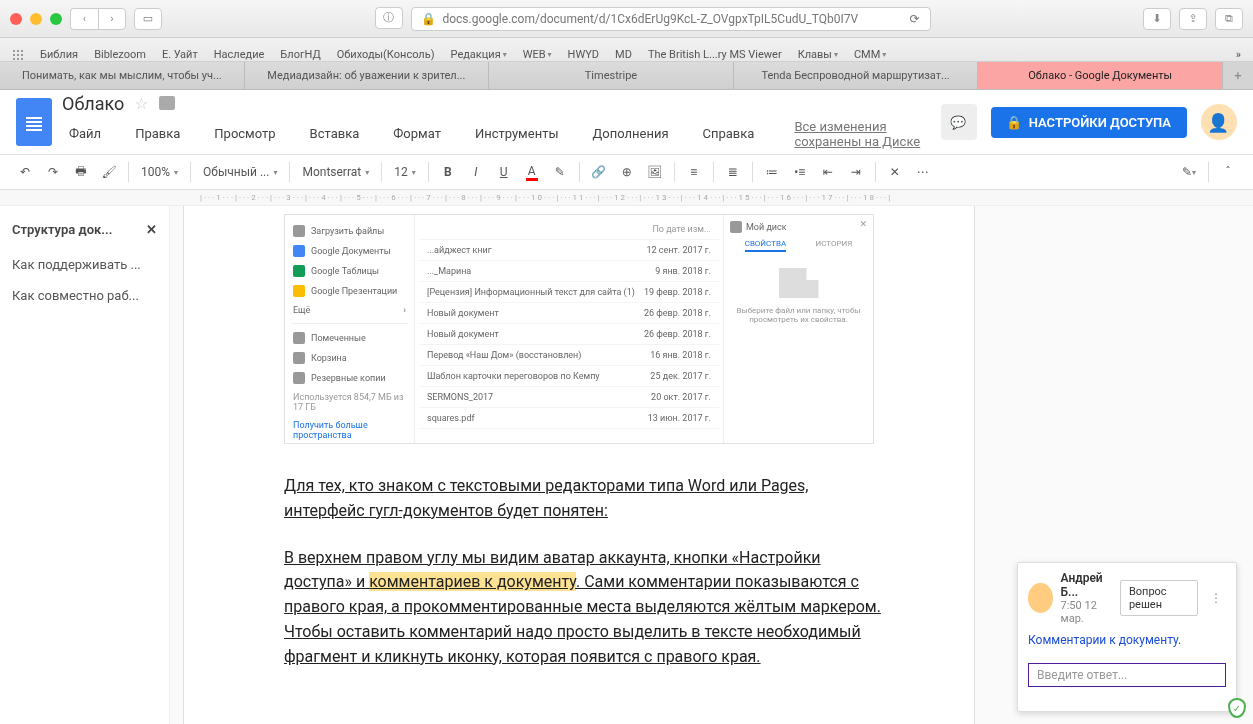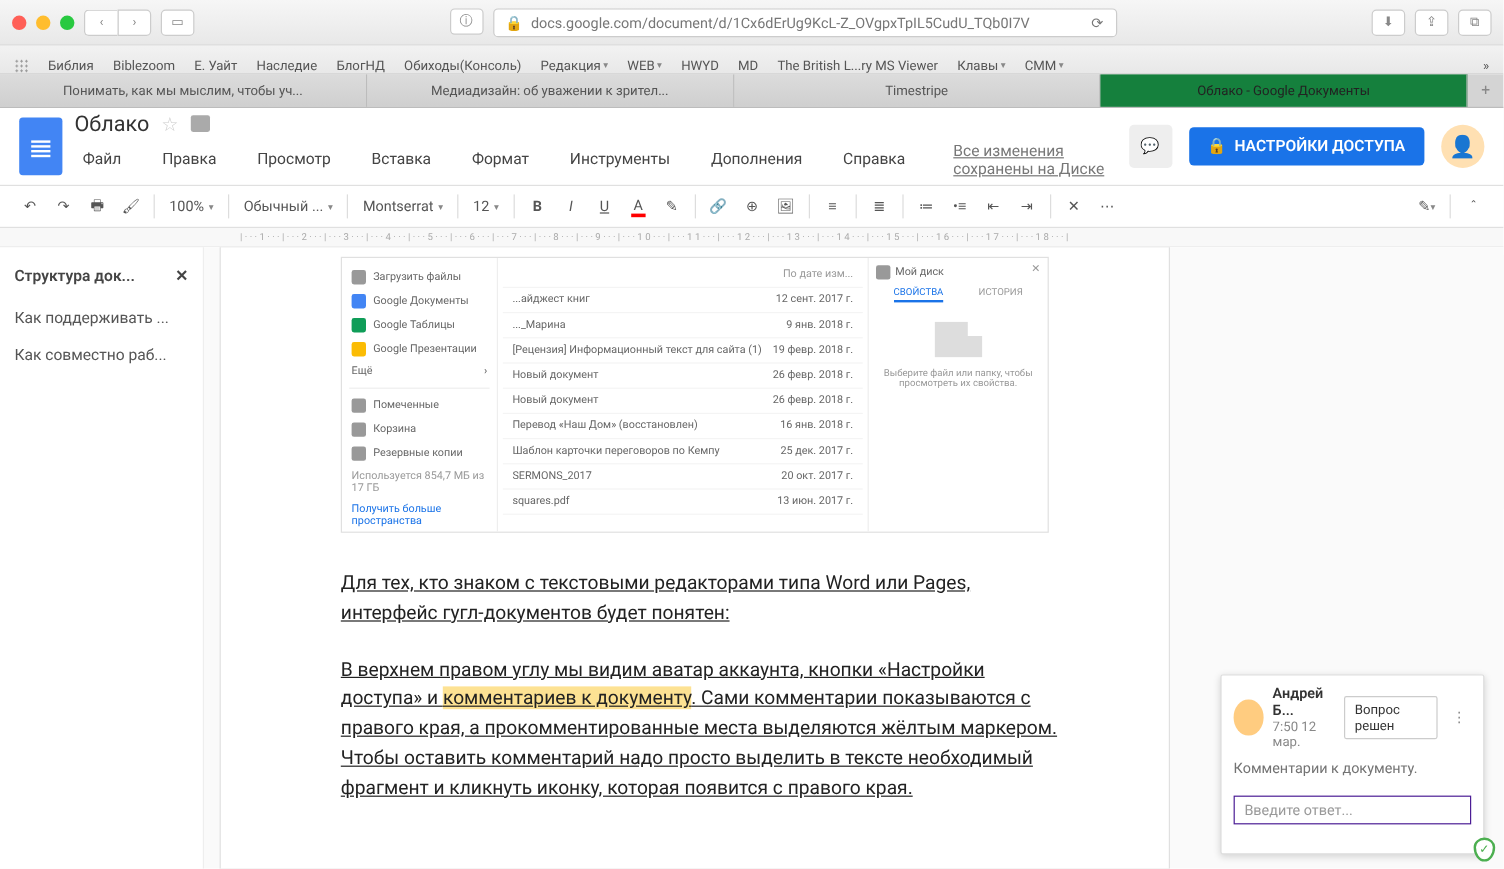--- a/index.html
+++ b/index.html
@@ -19,21 +19,21 @@
 .addr-right { display: flex; gap: 8px; }
 
 
 .bookmarks { height: 24px; background: linear-gradient(#f2f2f2,#e8e8e8); border-bottom: 1px solid #d0d0d0; display: flex; align-items: flex-end; padding: 0 12px; gap: 16px; font-size: 11px; color: #555;}
 .bookmarks span { cursor: default; display: flex; align-items: center; gap: 2px;}
 .grid-icon { width: 12px; height: 12px; display: inline-block; background-image: radial-gradient(#999 1px, transparent 1px); background-size: 4px 4px;}
 
 
 .btabs { height: 28px; background: #d4d4d4; display: flex; border-bottom: 1px solid #bcbcbc;}
 .btab { flex: 1; border-right: 1px solid #bcbcbc; display: flex; align-items: center; justify-content: center; font-size: 11px; color: #555; padding: 0 8px; white-space: nowrap; overflow: hidden; text-overflow: ellipsis; background: linear-gradient(#dcdcdc,#cfcfcf);}
-.btab.active { background: #15803d; color: #222;}
+.btab.active { background: #fca5a5; color: #222;}
 .btab-add { width: 30px; display: flex; align-items: center; justify-content: center; color: #888;}
 
 
 .gd-header { height: 64px; display: flex; align-items: center; padding: 8px 16px; gap: 10px;}
 .gd-logo { width: 36px; height: 48px; background: #4285f4; border-radius: 3px; position: relative; display:flex; align-items:center; justify-content:center;}
 .gd-logo::before { content:""; width:16px; height:2px; background:#fff; box-shadow:0 4px 0 #fff,0 8px 0 #fff,0 -4px 0 #fff; }
 .gd-title-area { flex: 1; }
 .gd-title-row { display: flex; align-items: center; gap: 10px;}
 .gd-title { font-size: 18px; color: #333;}
 .gd-star { color: #ccc; font-size: 16px;}
@@ -85,21 +85,21 @@
 .highlight { background: #fde293;}
 
 
 .comment-box { position:absolute; right:16px; bottom:12px; width:220px; background:#fff; border:1px solid #ddd; box-shadow:0 2px 6px rgba(0,0,0,0.15); border-radius:2px; font-size:12px;}
 .comment-head { display:flex; align-items:center; gap:8px; padding:8px 10px;}
 .c-avatar { width:30px; height:30px; border-radius:50%; background:#ffcc80;}
 .c-name { font-weight:600; color:#333;}
 .c-time { color:#888; font-size:11px;}
 .c-resolve { margin-left:auto; border:1px solid #ccc; padding:4px 8px; font-size:11px; border-radius:2px;}
 .c-dots { color:#888; padding:0 4px;}
-.comment-body { padding: 0 10px 10px; color:#737373;}
+.comment-body { padding: 0 10px 10px; color:#1d4ed8;}
 .comment-reply { margin:6px 10px 24px; border:1px solid #4c1d95; padding:4px 8px; color:#999;}
 .badge-corner { position:absolute; right:4px; bottom:4px; width:24px; height:24px; display:flex; align-items:center; justify-content:center;}
 .shield { width:18px; height:20px; background:#fff; border:2px solid #4caf50; border-radius:50% 50% 50% 50% / 40% 40% 60% 60%; display:flex; align-items:center; justify-content:center; color:#4caf50; font-size:10px;}
 </style>
 </head>
 <body>
 
 <div class="mac-chrome">
   <div class="traffic">
     <div class="dot red"></div>
@@ -153,20 +153,21 @@
       <span>CMM</span> 
       <span class="tb-caret">▾</span>
     </span>
   <span style="margin-left:auto">»</span>
 </div>
 
 <div class="btabs">
   <div class="btab">Понимать, как мы мыслим, чтобы уч...</div>
   <div class="btab">Медиадизайн: об уважении к зрител...</div>
   <div class="btab">Timestripe</div>
+  <div class="btab">Tenda Беспроводной маршрутизат...</div>
   <div class="btab active">Облако - Google Документы</div>
   <div class="btab-add">+</div>
 </div>
 
 <div class="gd-header">
   <div class="gd-logo"></div>
   <div class="gd-title-area">
     <div class="gd-title-row">
       <span class="gd-title">Облако</span>
       <span class="gd-star">☆</span>

